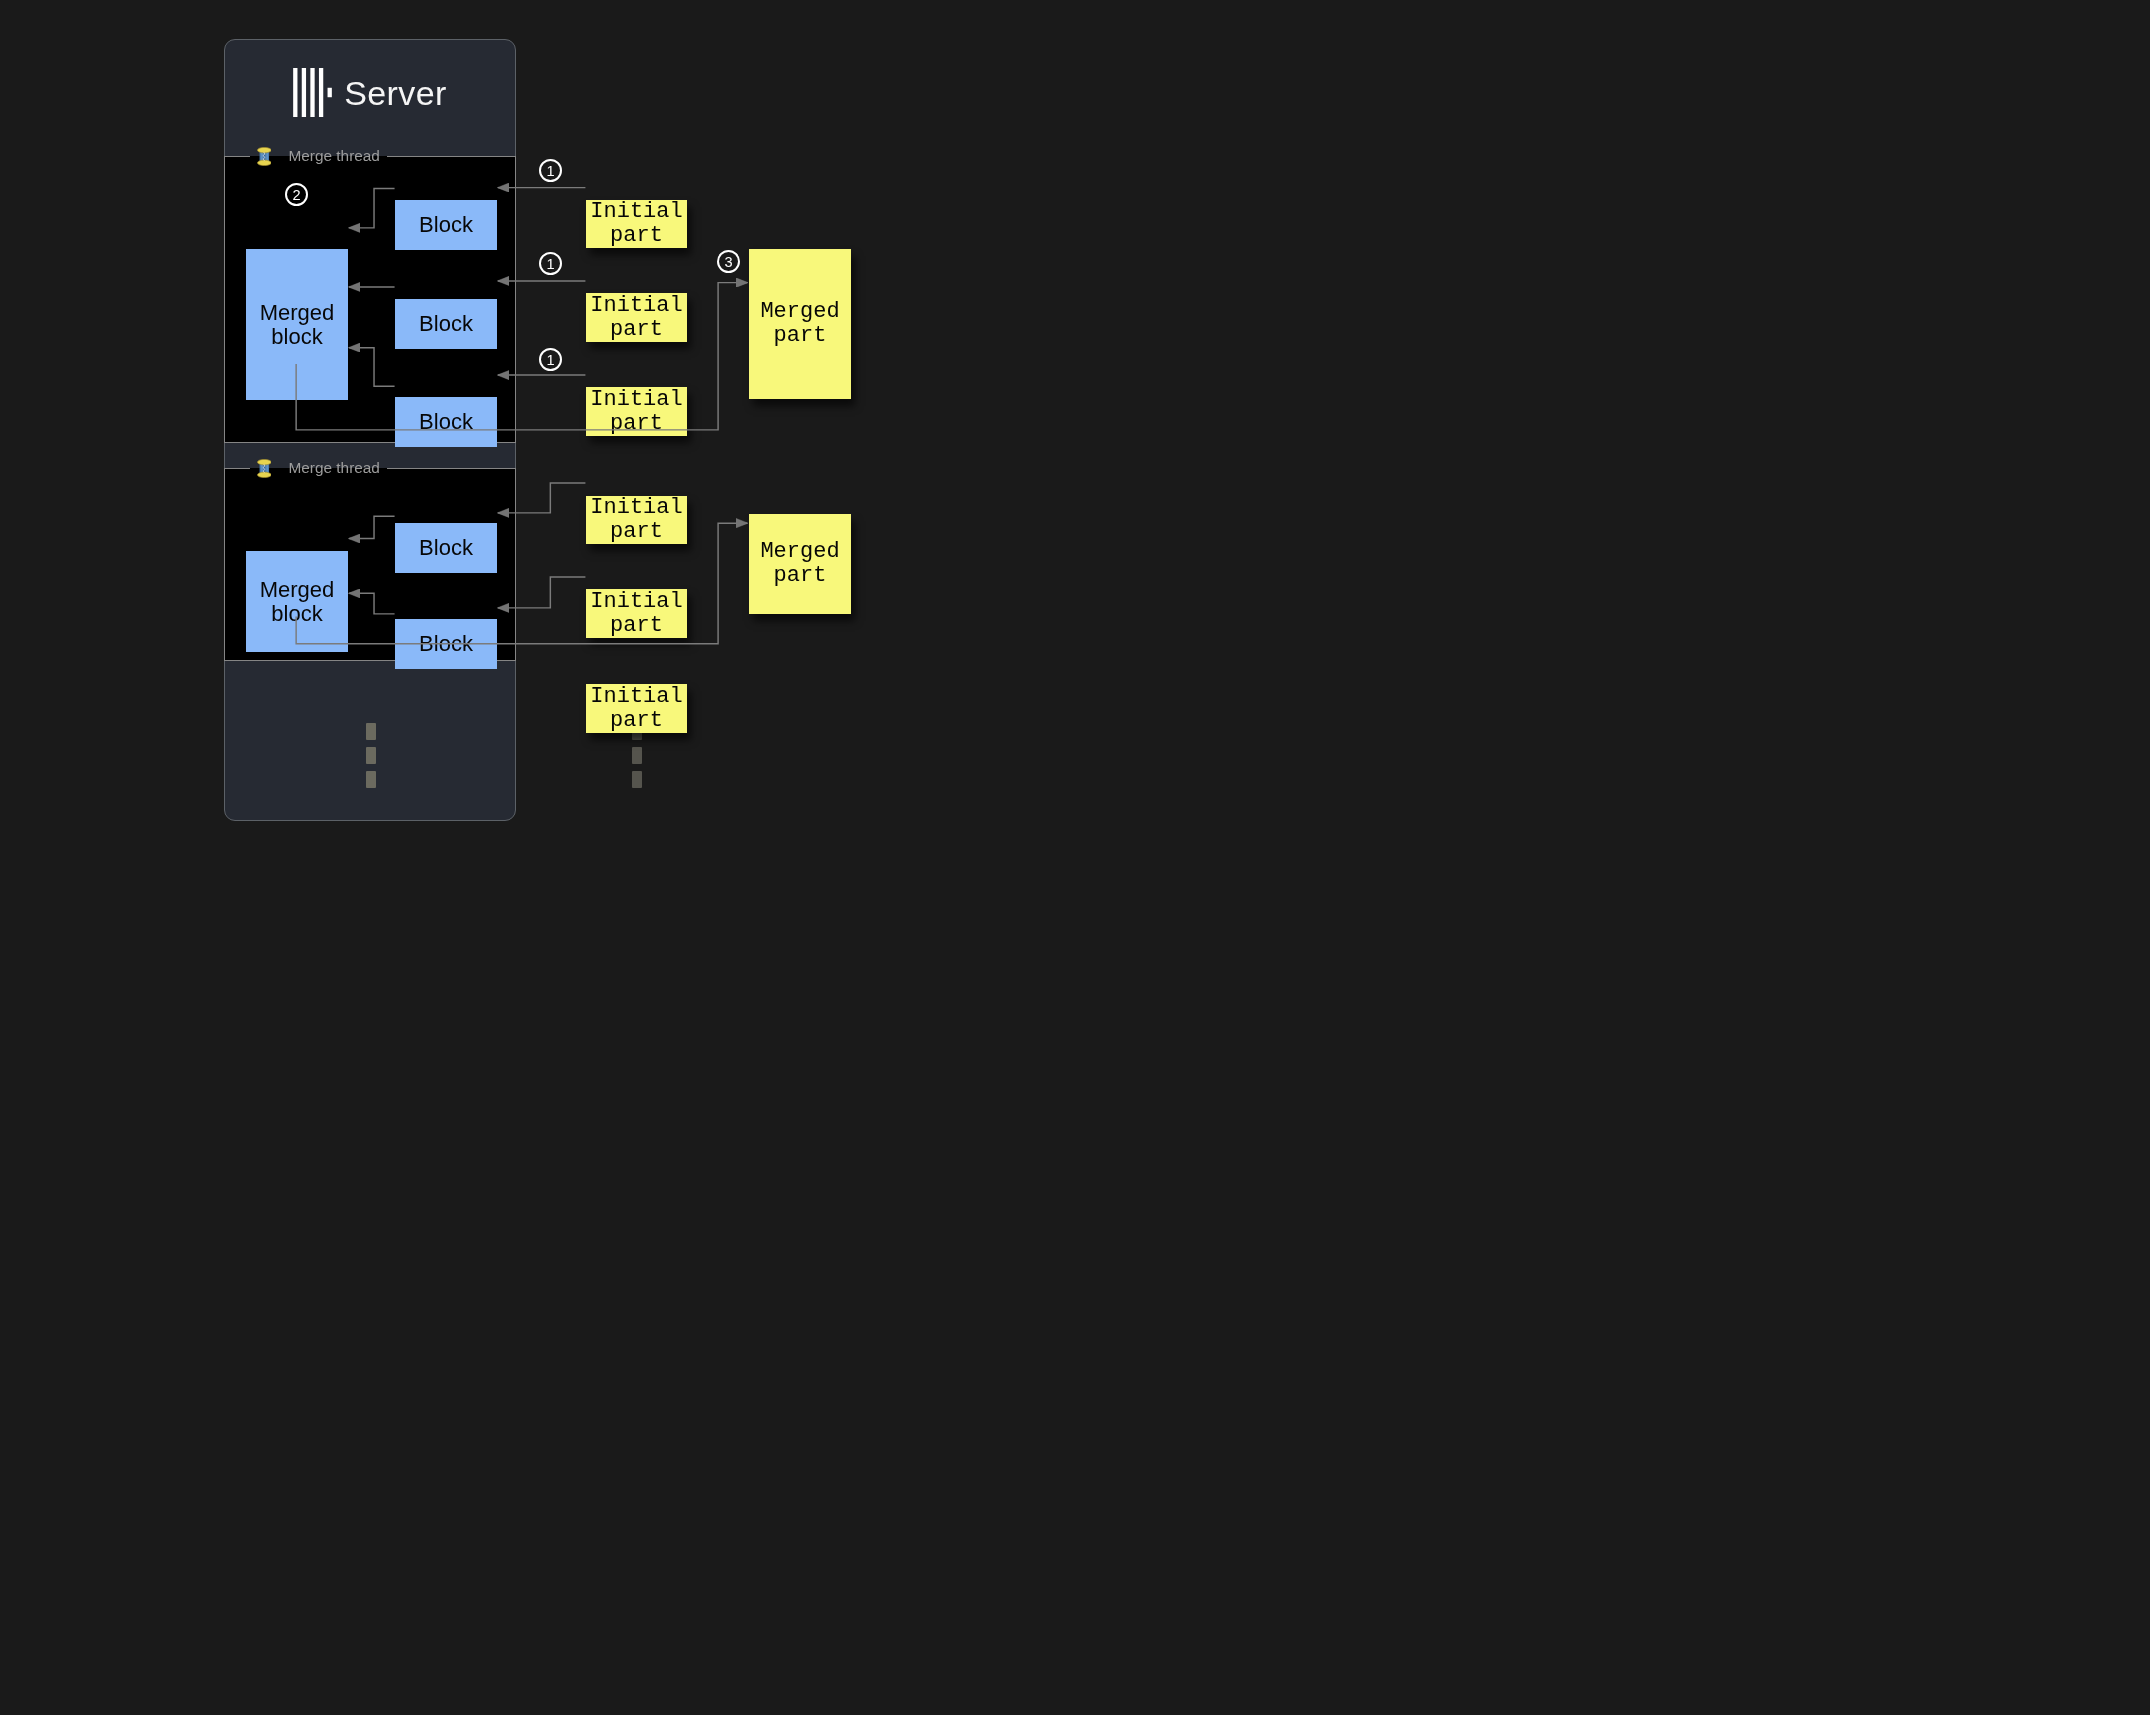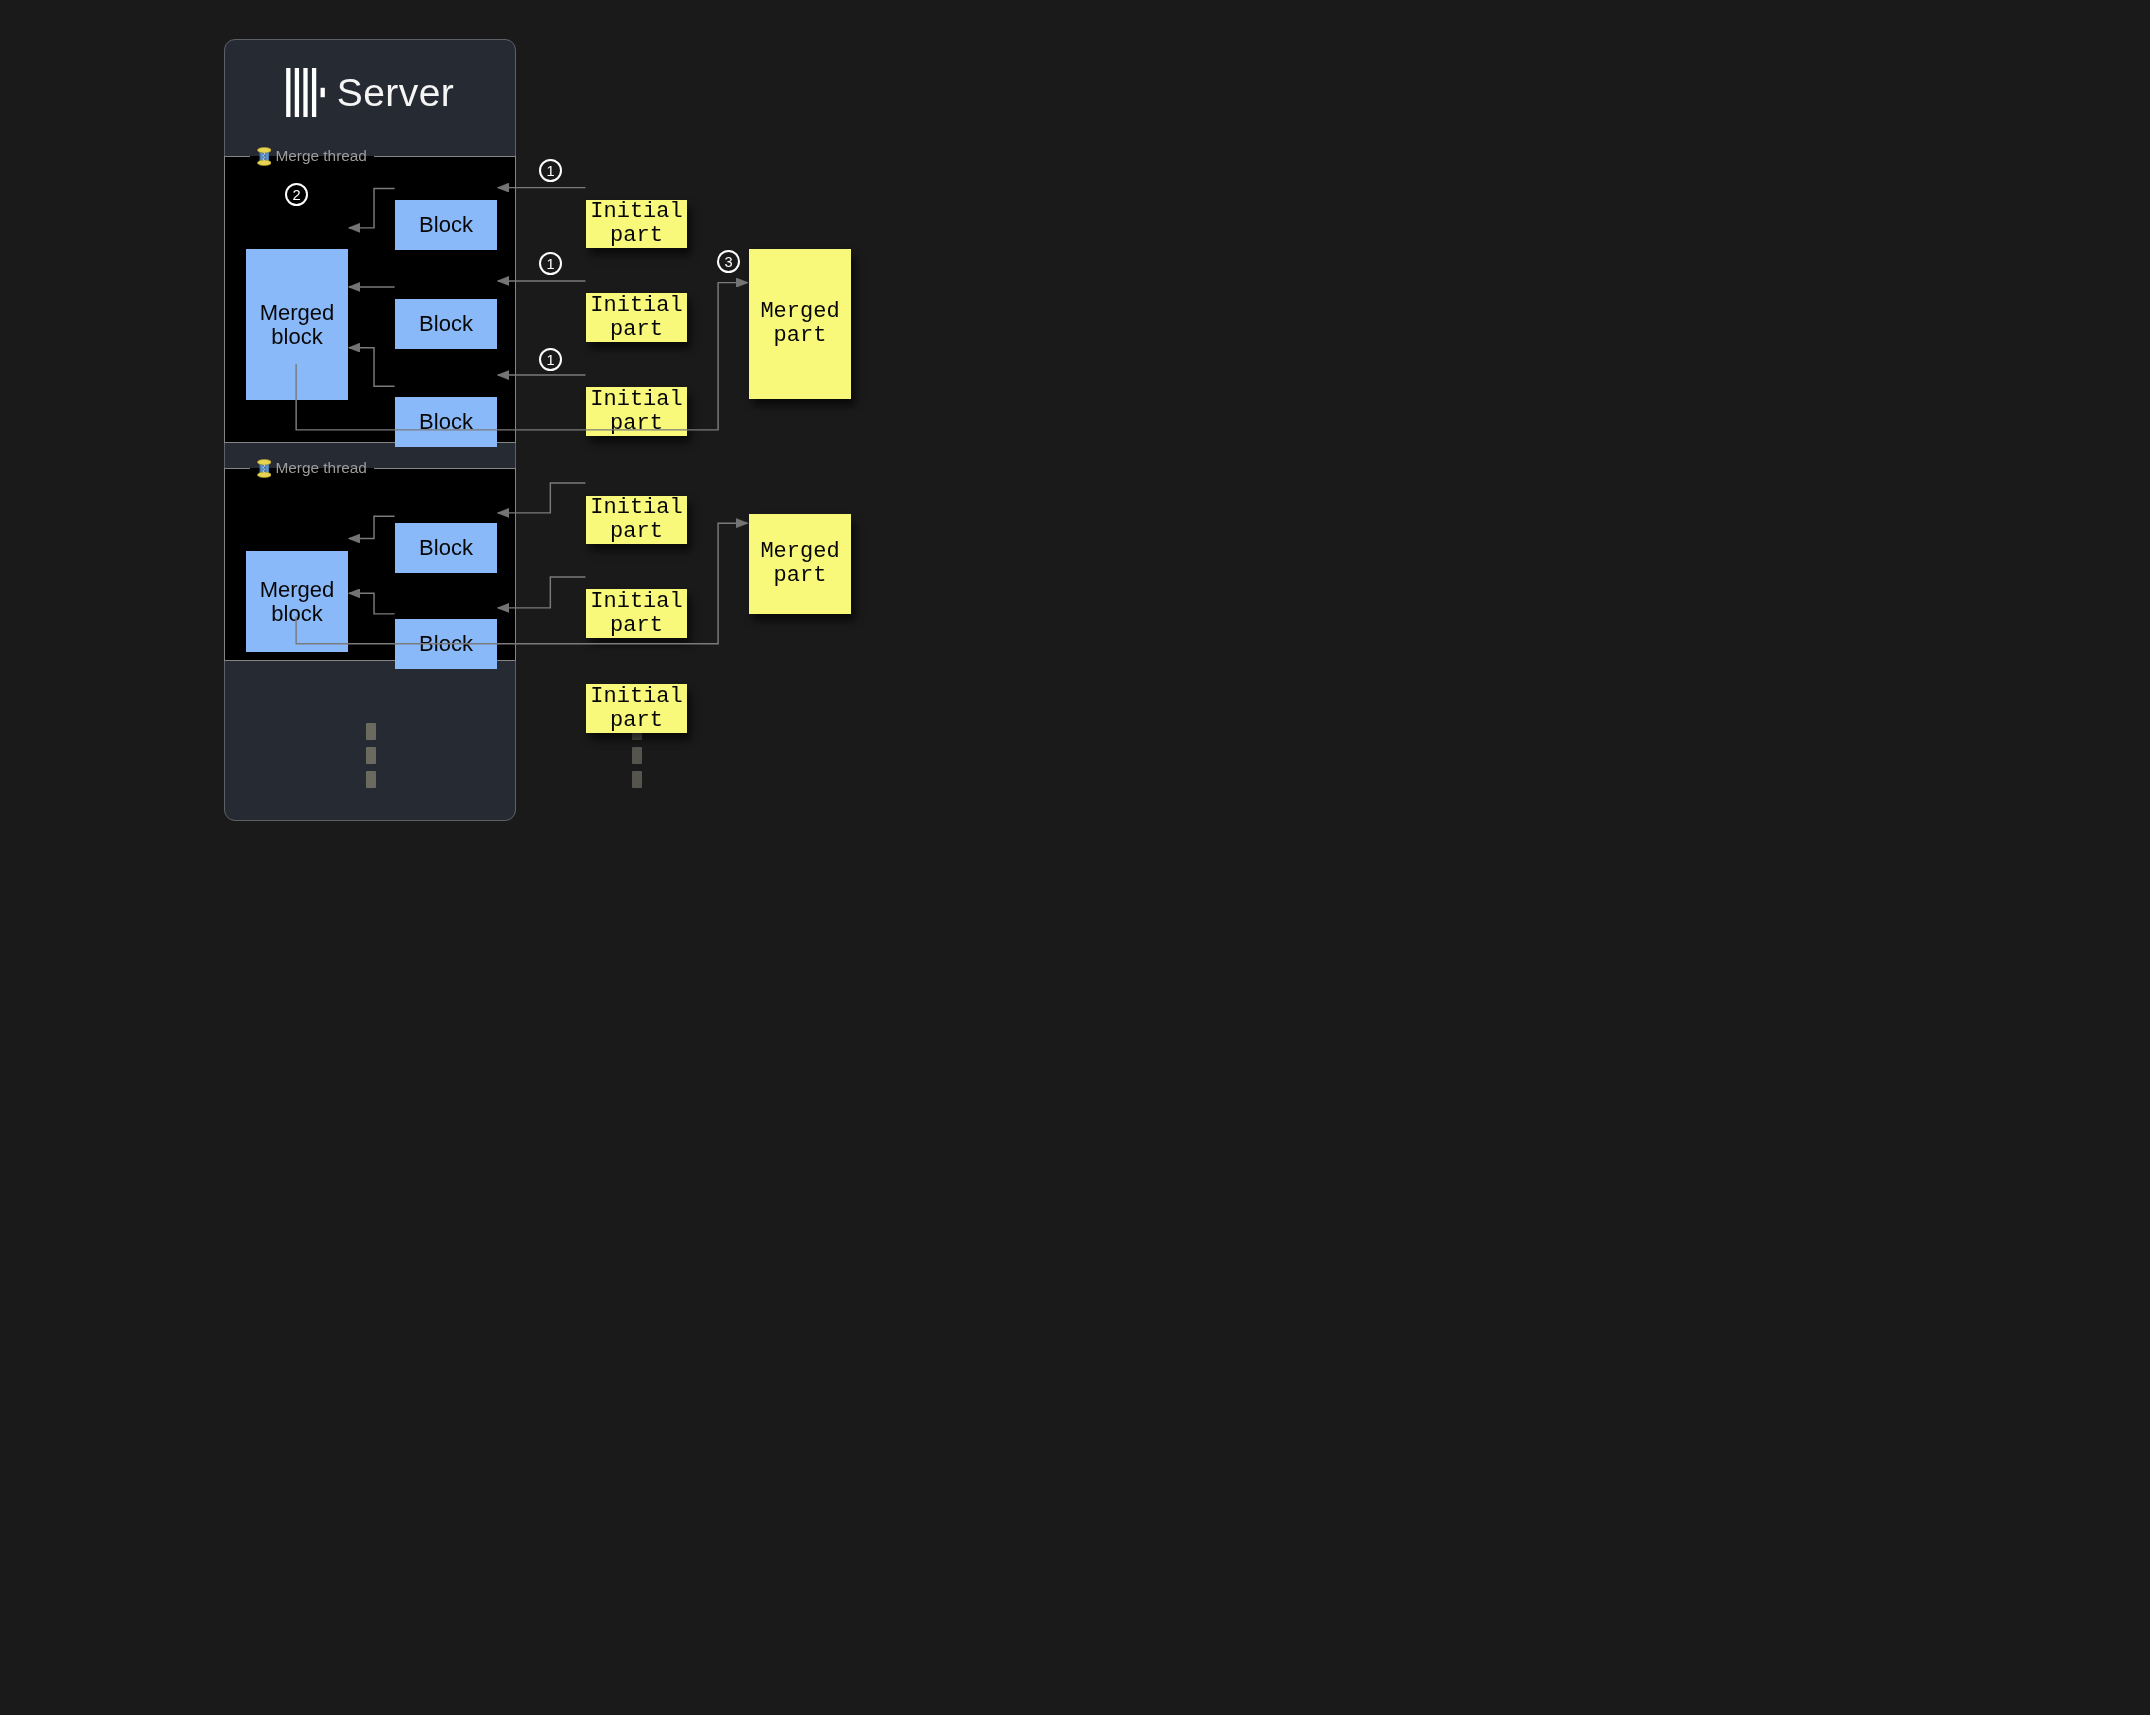--- a/index.html
+++ b/index.html
@@ -11,28 +11,28 @@
   *{margin:0;padding:0;box-sizing:border-box;}
   body{background:var(--bg);font-family:"Liberation Sans","DejaVu Sans",sans-serif;}
   #stage{position:relative;width:1075px;height:858px;background:var(--bg);overflow:hidden;}
 
   .server-panel{position:absolute;left:224px;top:39px;width:292px;height:782px;
     background:var(--panel);border:0.9px solid var(--panel-border);border-radius:11px;}
 
   .title-row{position:absolute;left:224px;top:68px;width:292px;height:49px;
     display:flex;align-items:center;justify-content:center;gap:12px;}
   .title-row .logo{flex:0 0 auto;display:block;}
-  .server-title{color:var(--white);font-size:39px;line-height:1;letter-spacing:0.4px;}
+  .server-title{color:var(--white);font-size:34px;line-height:1;letter-spacing:0.4px;}
 
   .thread-box{position:absolute;left:224px;width:292px;background:var(--threadbox);
     border:0.9px solid var(--threadbox-border);}
   #thread-box-1{top:156px;height:287px;}
   #thread-box-2{top:468px;height:193px;}
 
-  .legend{position:absolute;left:250px;height:20.5px;display:inline-flex;align-items:center;gap:4px;
+  .legend{position:absolute;left:250px;height:20.5px;display:inline-flex;align-items:center;gap:17px;
     padding:0 6.8px;background:linear-gradient(to bottom,var(--panel) 0 10.3px,var(--threadbox) 10.3px 20.5px);
     color:var(--legend);font-size:15.4px;white-space:nowrap;z-index:6;}
   #legend-1{top:146px;}
   #legend-2{top:458px;}
 
   .box{position:absolute;display:flex;align-items:center;justify-content:center;
     text-align:center;color:#070707;font-size:22px;line-height:1.08;z-index:4;margin-top:36px;}
   .blue{background:var(--blue);}
   .yellow{background:var(--yellow);box-shadow:4.3px 6.8px 7.7px rgba(0,0,0,.6);font-family:Liberation Mono, monospace;}
 

